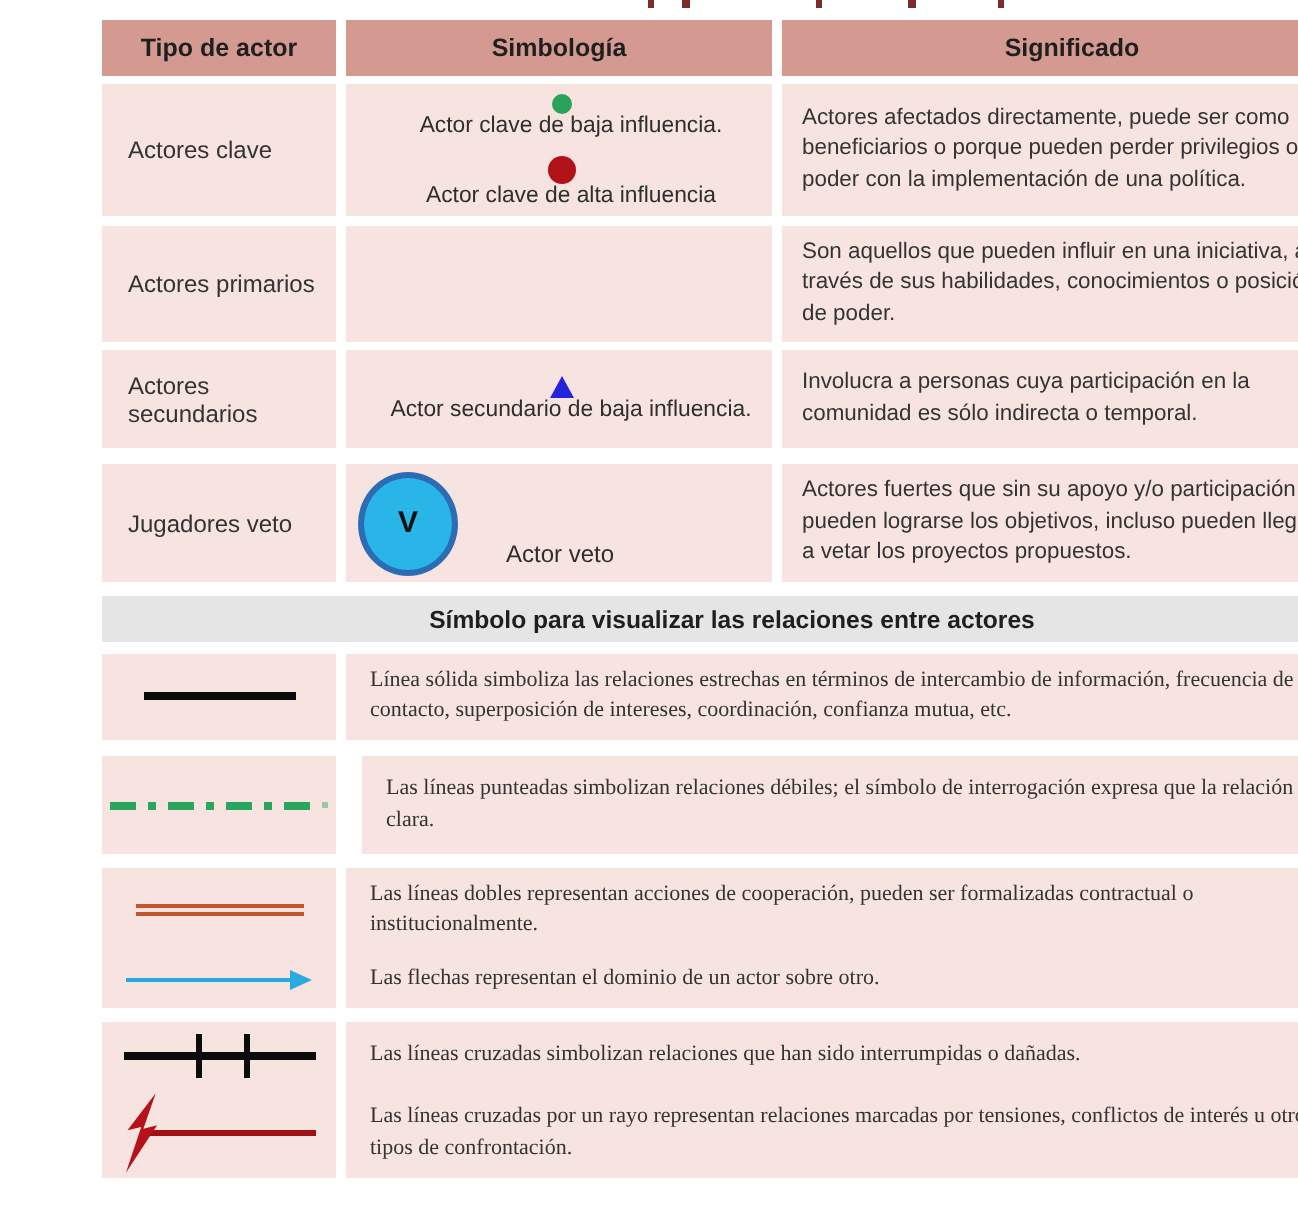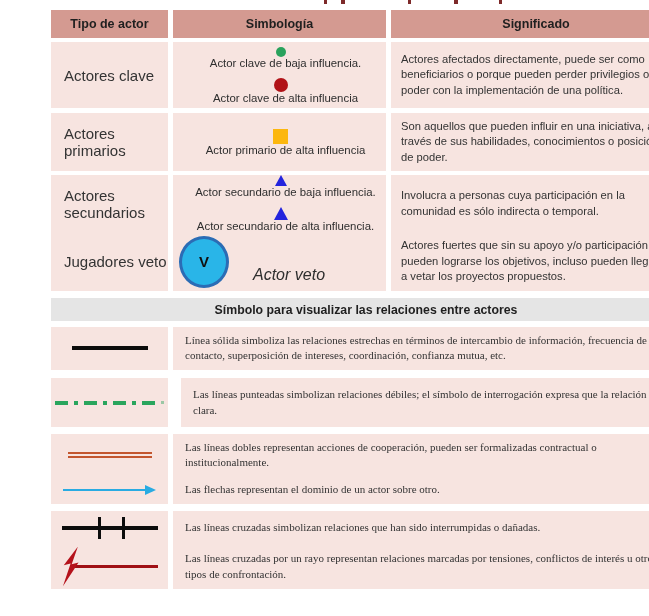--- a/index.html
+++ b/index.html
@@ -18,42 +18,42 @@
   .r2{height:54px;margin-bottom:8px;}
   .r3{height:49px;margin-bottom:8px;}
   .r4{height:59px;margin-bottom:7px;}
   .rr1{height:42px;margin-bottom:9px;}
   .rr2{height:49px;margin-bottom:7px;gap:13px;}
   .rr3{height:34px;margin-bottom:7px;}
   .rr4{height:29px;margin-bottom:7px;}
   .rr5{height:45px;margin-bottom:8px;}
   .rr6{height:33px;}
 
-  .tipo{display:flex;align-items:center;padding-left:13px;font-size:15px;color:#333;}
+  .tipo{display:flex;align-items:center;padding-left:13px;font-size:12px;color:#333;}
   .simb{display:flex;flex-direction:column;justify-content:center;gap:9px;padding-left:12px;}
   .sitem{display:flex;align-items:center;flex-direction:column;}
   .ic{flex:0 0 auto;margin-right:10px;}
   .slabel{font-size:11.4px;color:#2e2e2e;}
   .sig{padding:6px 14px 6px 10px;font-size:11.2px;line-height:1.38;color:#333;
        display:flex;align-items:center;}
 
   
   .dot-green{width:10px;height:10px;border-radius:50%;background:#29a25c;}
   .dot-red{width:14px;height:14px;border-radius:50%;background:#b11217;}
   .sq-s{width:11px;height:11px;background:#fcb70e;}
   .sq-l{width:15px;height:15px;background:#fcb70e;}
   .tri-s{width:0;height:0;border-left:6px solid transparent;border-right:6px solid transparent;
          border-bottom:11px solid #2424dd;}
   .tri-l{width:0;height:0;border-left:7px solid transparent;border-right:7px solid transparent;
          border-bottom:13px solid #2424dd;}
   .veto-wrap{display:flex;align-items:center;padding-left:6px;}
   .veto-circle{width:44px;height:46px;border-radius:50%;background:#29b5e8;
                border:3px solid #2b6cb5;display:flex;align-items:center;justify-content:center;
                font-weight:bold;font-size:15px;color:#101010;}
-  .veto-label{align-self:flex-end;margin-left:24px;margin-bottom:7px;font-size:16px;color:#2e2e2e;font-style:italic;}
+  .veto-label{align-self:flex-end;margin-left:24px;margin-bottom:7px;font-size:12px;color:#2e2e2e;}
 
   
   .secbar{height:23px;margin-bottom:6px;background:#e5e5e5;display:flex;align-items:center;
           justify-content:center;font-weight:bold;font-size:12.3px;color:#1f1f1f;}
   .rsym{display:flex;align-items:center;justify-content:center;}
   .rtext{padding:6px 12px;font-size:11px;line-height:1.4;color:#333;display:flex;align-items:center;}
 
   .line-solid{width:76px;height:4px;background:#0c0c0c;}
   .dashdot{display:flex;align-items:center;gap:6px;}
   .dd-dash{width:13px;height:4px;background:#2aa55d;}
@@ -112,42 +112,34 @@
       <div class="cell sig">
         <span>Actores afectados directamente, puede ser como beneficiarios o porque pueden perder privilegios o poder con la implementación de una política.</span>
       </div>
     </div>
 
     <div class="arow r2">
       <div class="cell tipo">
         <span>Actores primarios</span>
       </div>
       <div class="cell simb">
-        <div class="sitem">
-          <span class="ic sq-l"></span>
-          <span class="slabel">Actor primario de alta influencia</span>
-        </div>
       </div>
       <div class="cell sig">
         <span>Son aquellos que pueden influir en una iniciativa, a través de sus habilidades, conocimientos o posición de poder.</span>
       </div>
     </div>
 
     <div class="arow r3">
       <div class="cell tipo">
         <span>Actores secundarios</span>
       </div>
       <div class="cell simb">
         <div class="sitem">
           <span class="ic tri-s"></span>
           <span class="slabel">Actor secundario de baja influencia.</span>
-        </div>
-        <div class="sitem">
-          <span class="ic tri-l"></span>
-          <span class="slabel">Actor secundario de alta influencia.</span>
         </div>
       </div>
       <div class="cell sig">
         <span>Involucra a personas cuya participación en la comunidad es sólo indirecta o temporal.</span>
       </div>
     </div>
 
     <div class="arow r4">
       <div class="cell tipo">
         <span>Jugadores veto</span>

